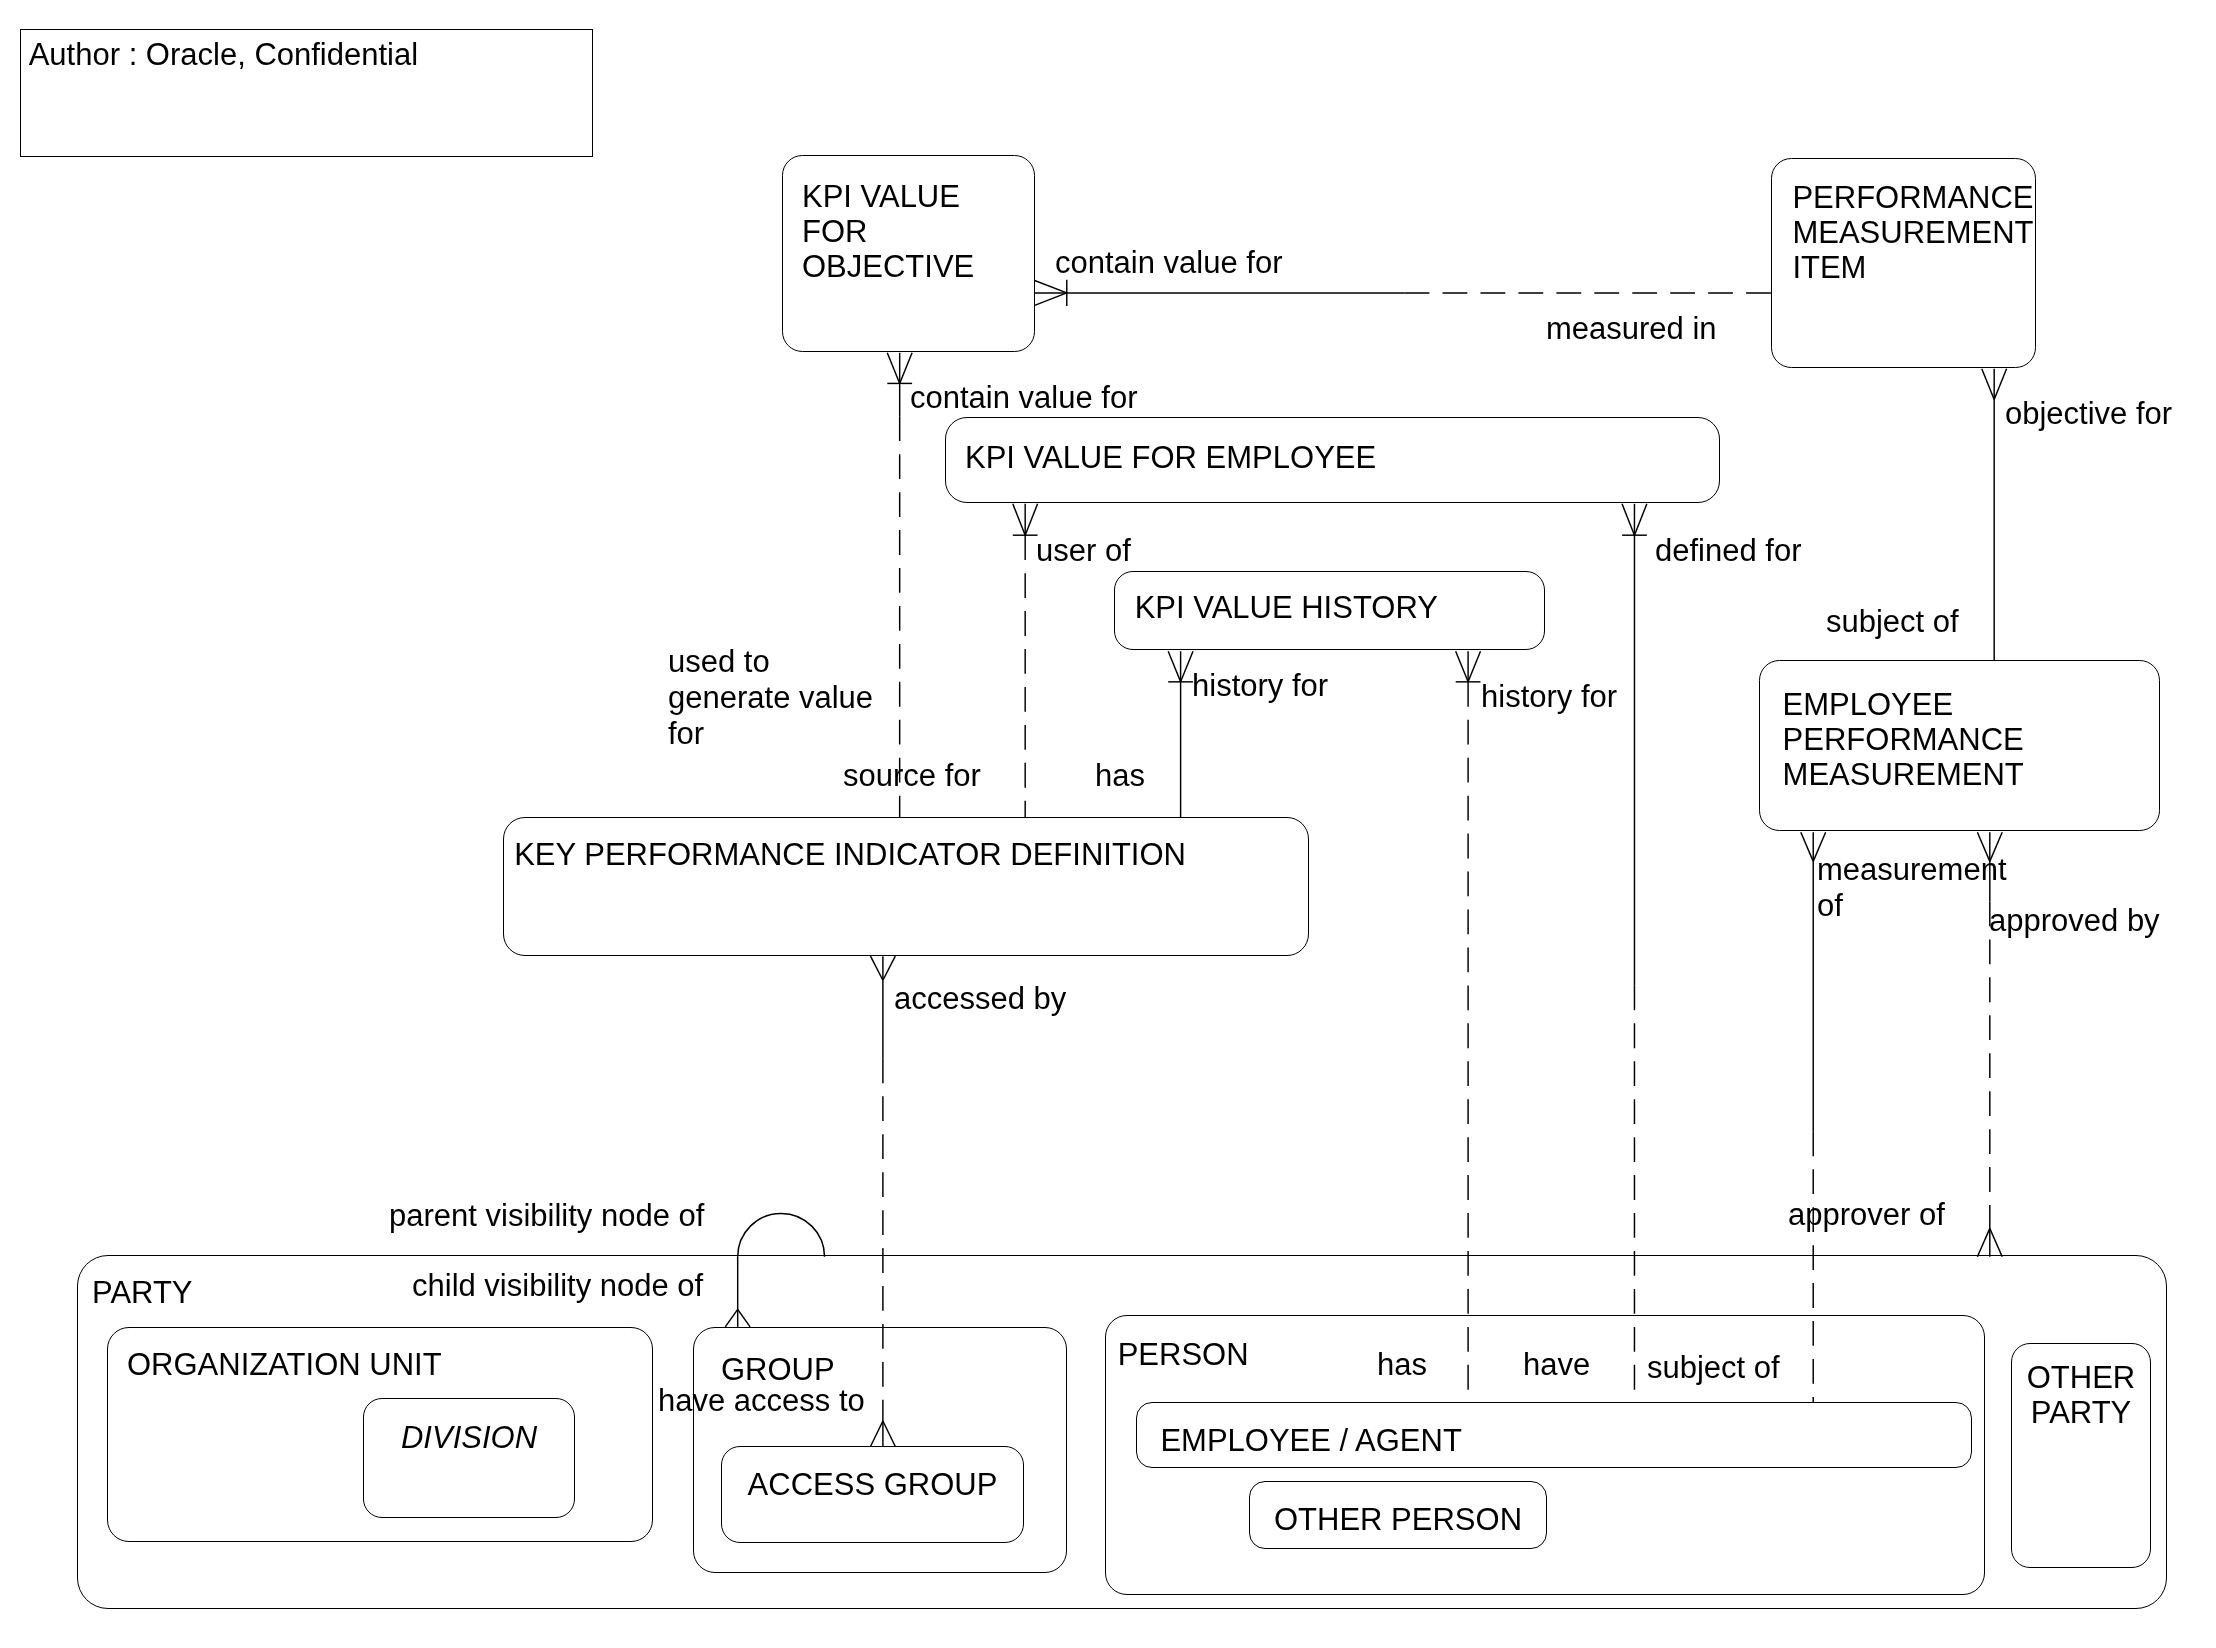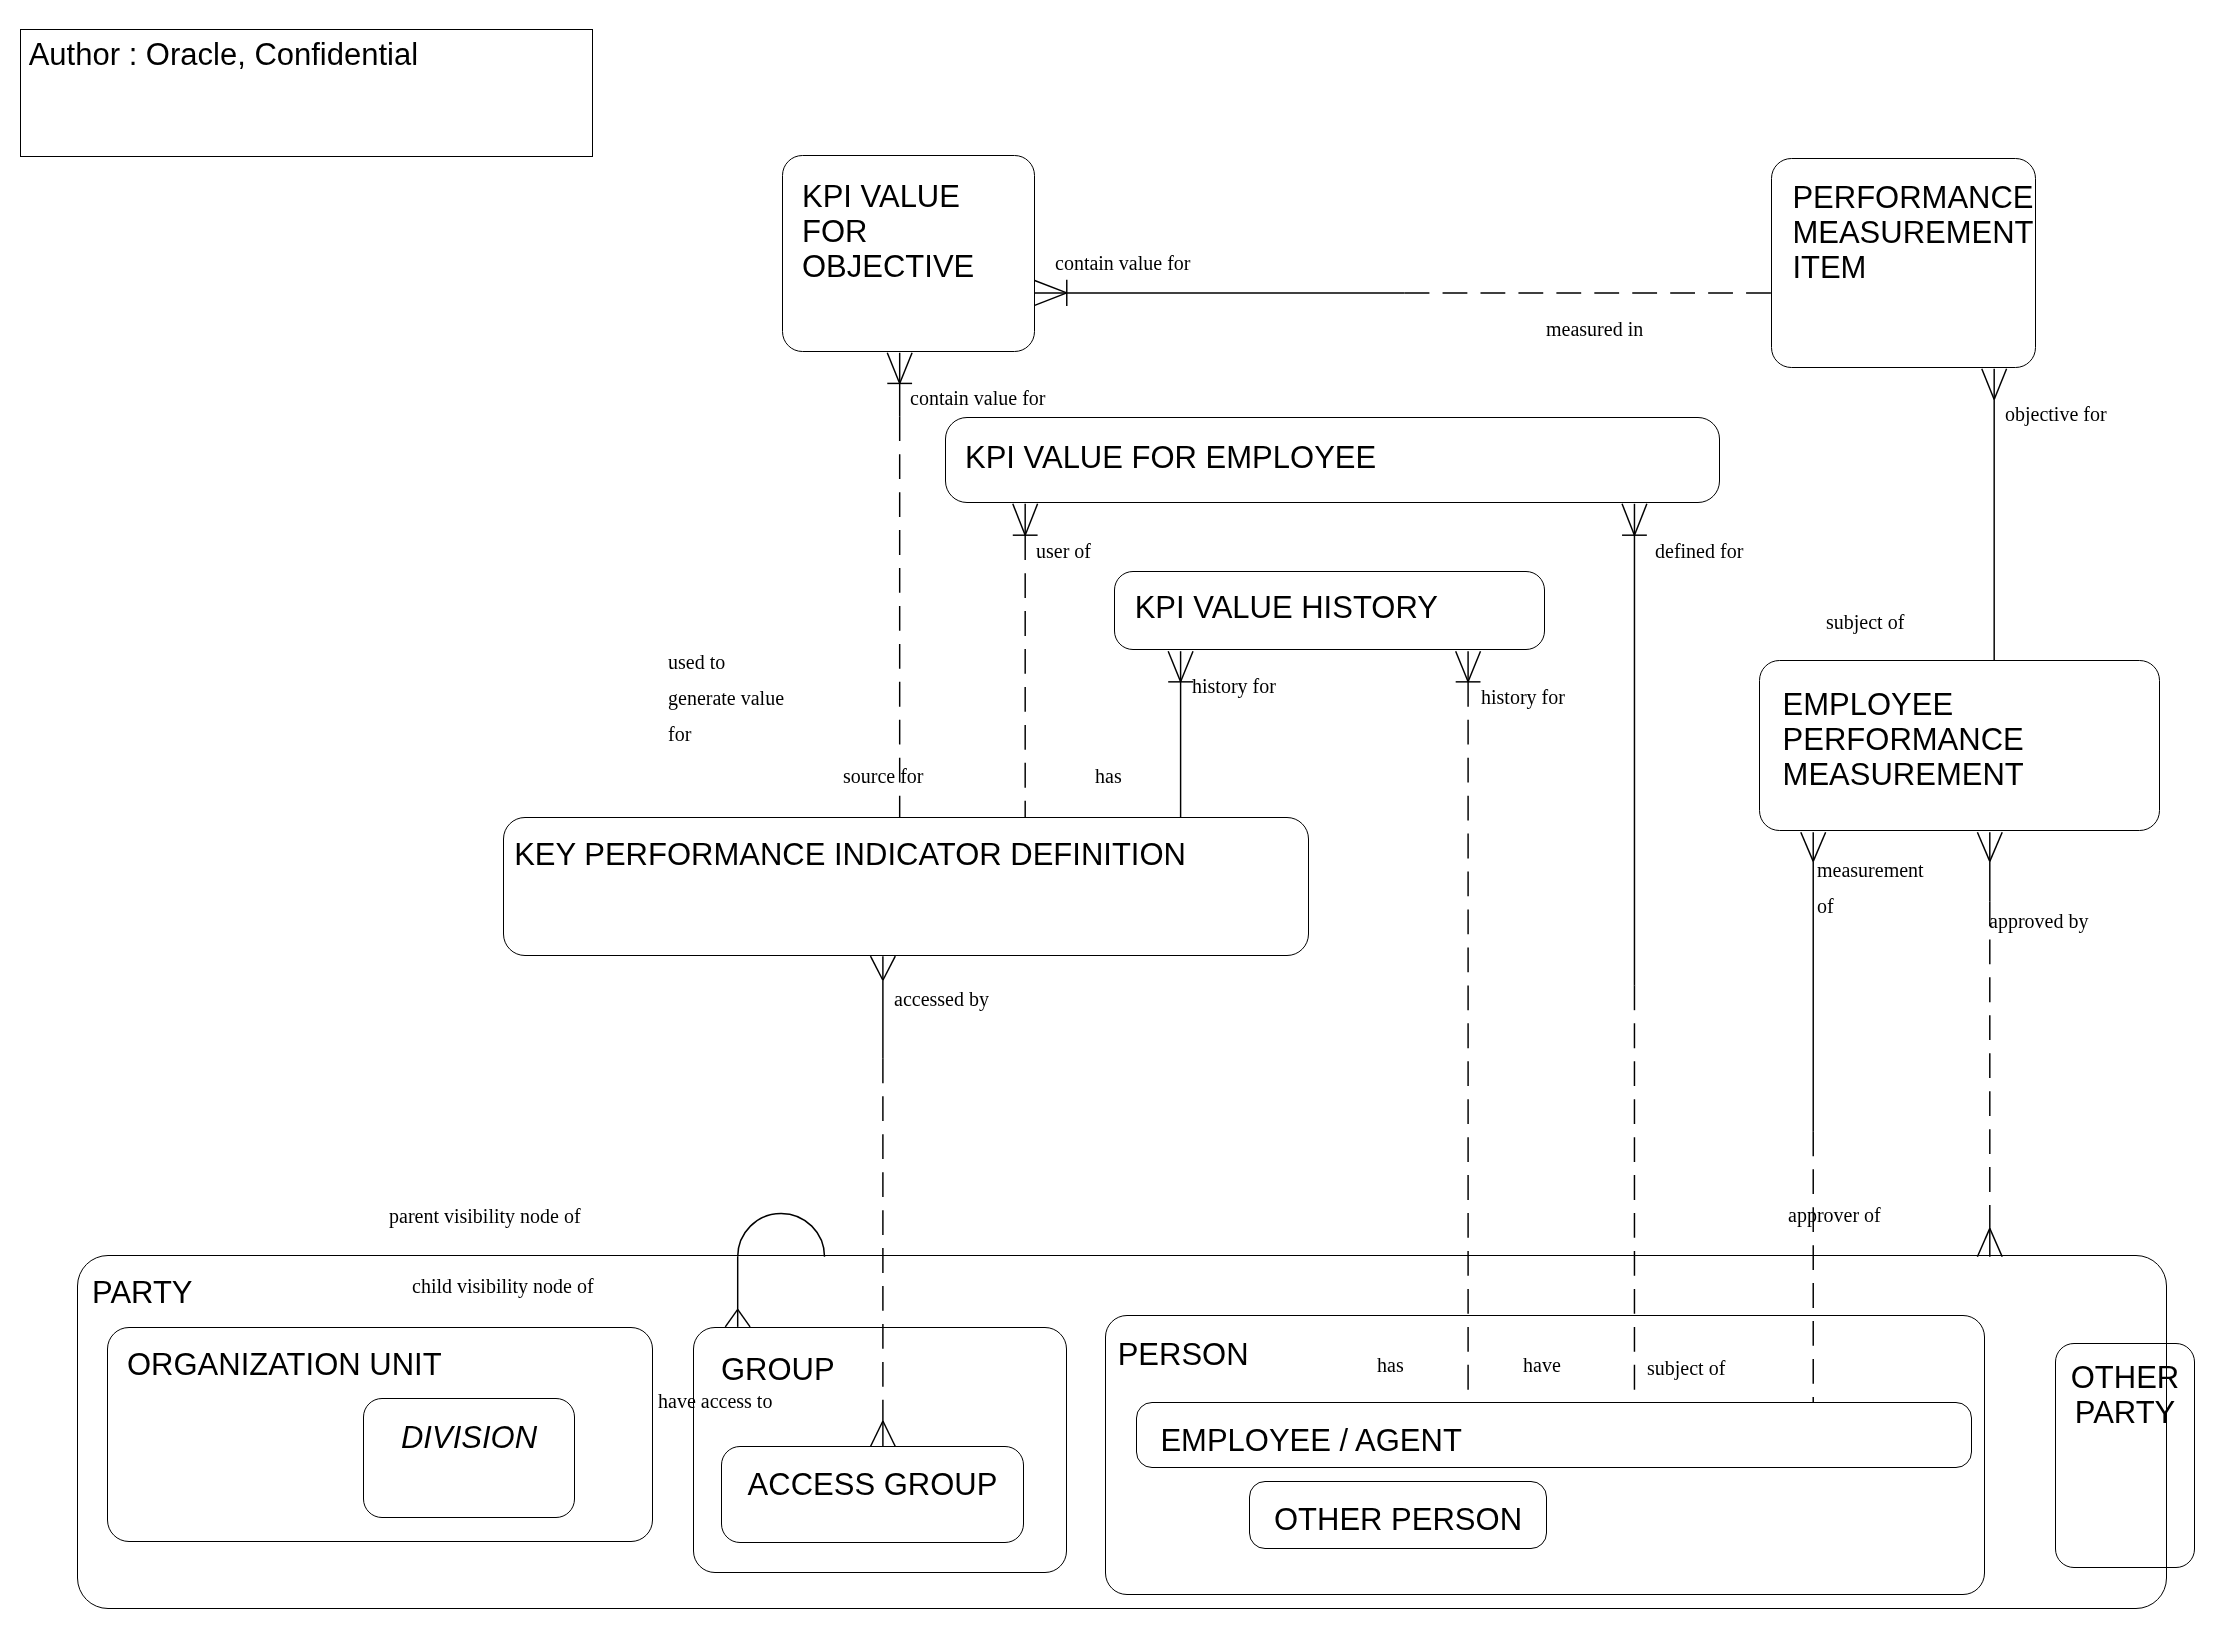--- a/index.html
+++ b/index.html
@@ -20,25 +20,24 @@
   .elabel{
     position:absolute;
     font-size:31px;
     line-height:35px;
     white-space:pre-line;
     color:#000;
   }
   .elabel.center{left:0;right:0;text-align:center;}
   .lbl{
     position:absolute;
-    font-size:20px;
+    font-size:31px;
     line-height:36px;
     white-space:pre-line;
     color:#000;
-    font-family:Liberation Serif, serif;
   }
   #title-block{
     position:absolute;
     left:20.4px;top:29px;width:573px;height:128px;
     border:1.5px solid #000;
     box-sizing:border-box;
     font-size:31px;line-height:36px;
     padding:7.3px 0 0 7.3px;
   }
   svg#wires{position:absolute;left:0;top:0;pointer-events:none;}
@@ -90,21 +89,21 @@
       </div>
       <div class="entity" style="left: 1105px; top: 1315px; width: 880px; height: 280px; border-radius: 22px;">
         <div class="elabel" style="top: 21px; left: 11.7px; width: 292px;">PERSON</div>
       </div>
       <div class="entity" style="left: 1136px; top: 1402px; width: 836px; height: 66px; border-radius: 16px;">
         <div class="elabel" style="top: 19.7px; left: 23.4px; width: 657px;">EMPLOYEE / AGENT</div>
       </div>
       <div class="entity" style="left: 1249px; top: 1481px; width: 298px; height: 68px; border-radius: 16px;">
         <div class="elabel center" style="top: 20.4px;">OTHER PERSON</div>
       </div>
-      <div class="entity" style="left: 2011px; top: 1343px; width: 140px; height: 225px; border-radius: 19px; margin-left: 44px;">
+      <div class="entity" style="left: 2011px; top: 1343px; width: 140px; height: 225px; border-radius: 19px;">
         <div class="elabel center" style="top: 16px;">OTHER PARTY</div>
       </div>
     </div>
 
   <svg id="wires" width="2216" height="1649" viewBox="0 0 3037 2259">
       <line x1="1462" y1="401" x2="1925" y2="401"></line>
       <line x1="1925" y1="401" x2="2427" y2="401" class="dashed"></line>
       <line x1="1233" y1="525" x2="1233" y2="570"></line>
       <line x1="1233" y1="570" x2="1233" y2="1120" class="dashed"></line>
       <line x1="1405" y1="733" x2="1405" y2="1120" class="dashed"></line>

